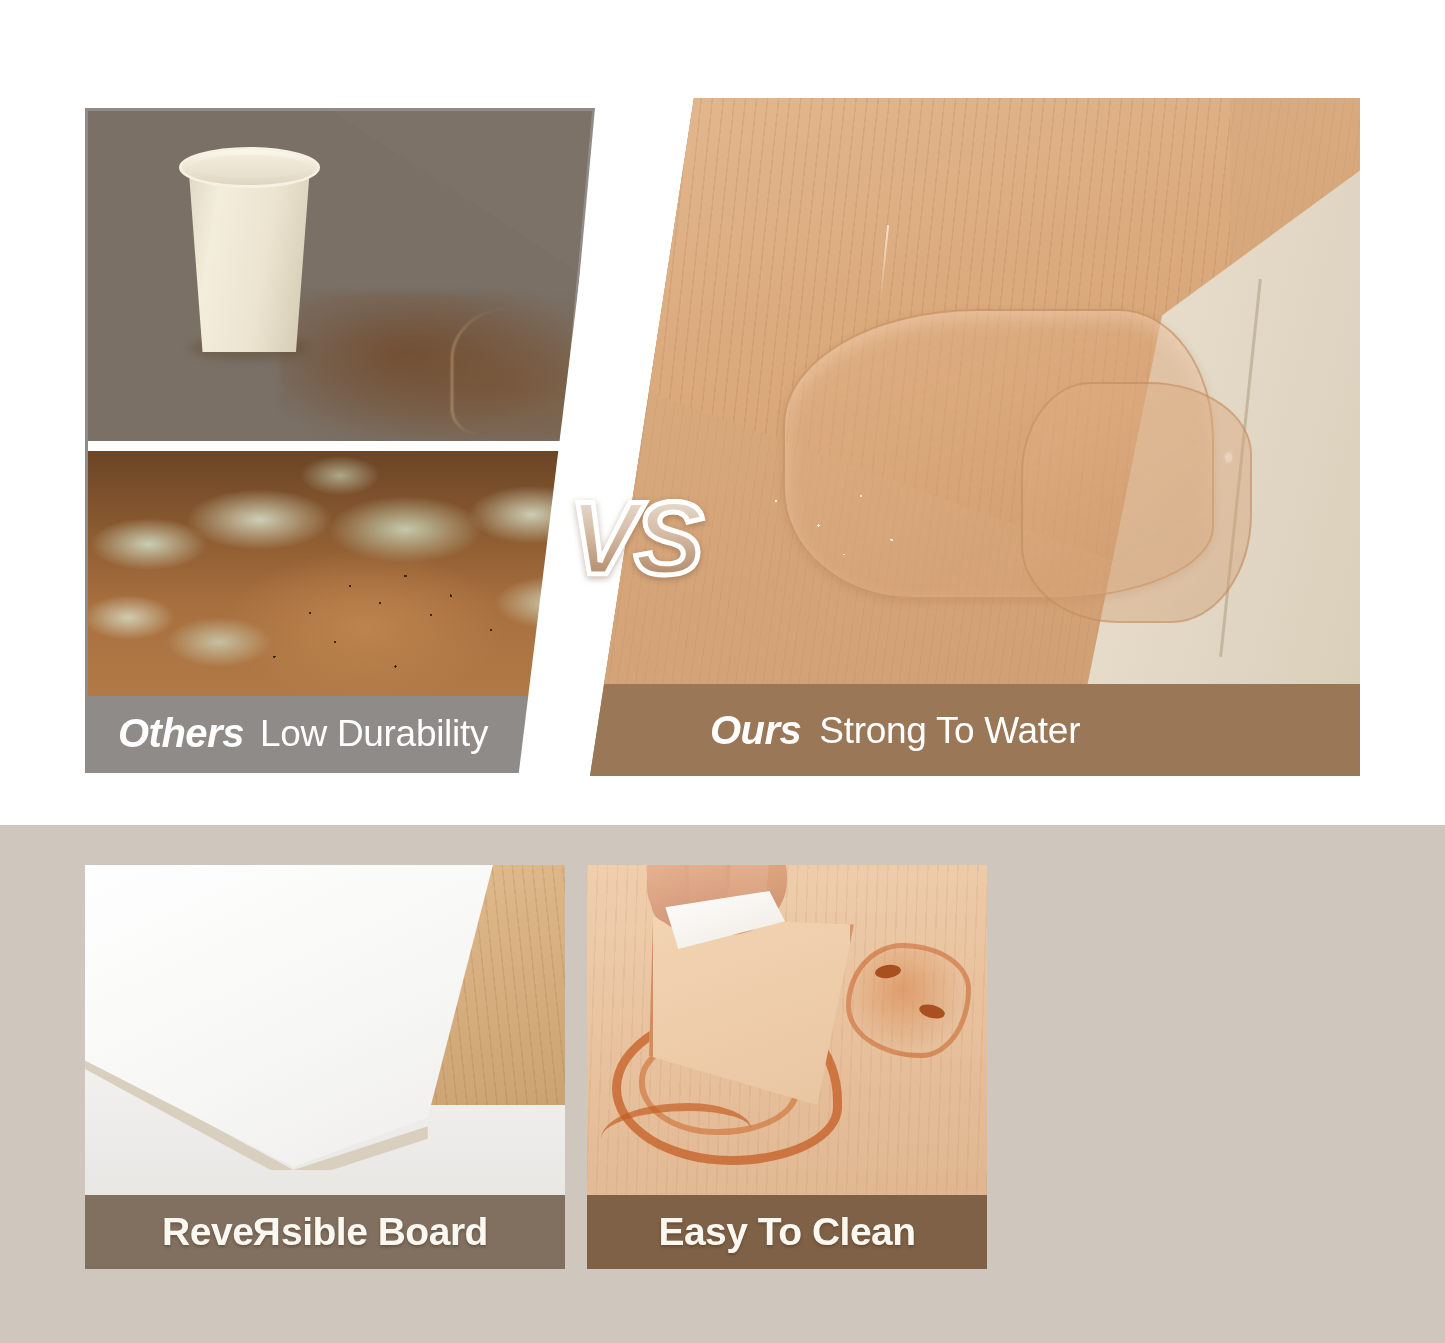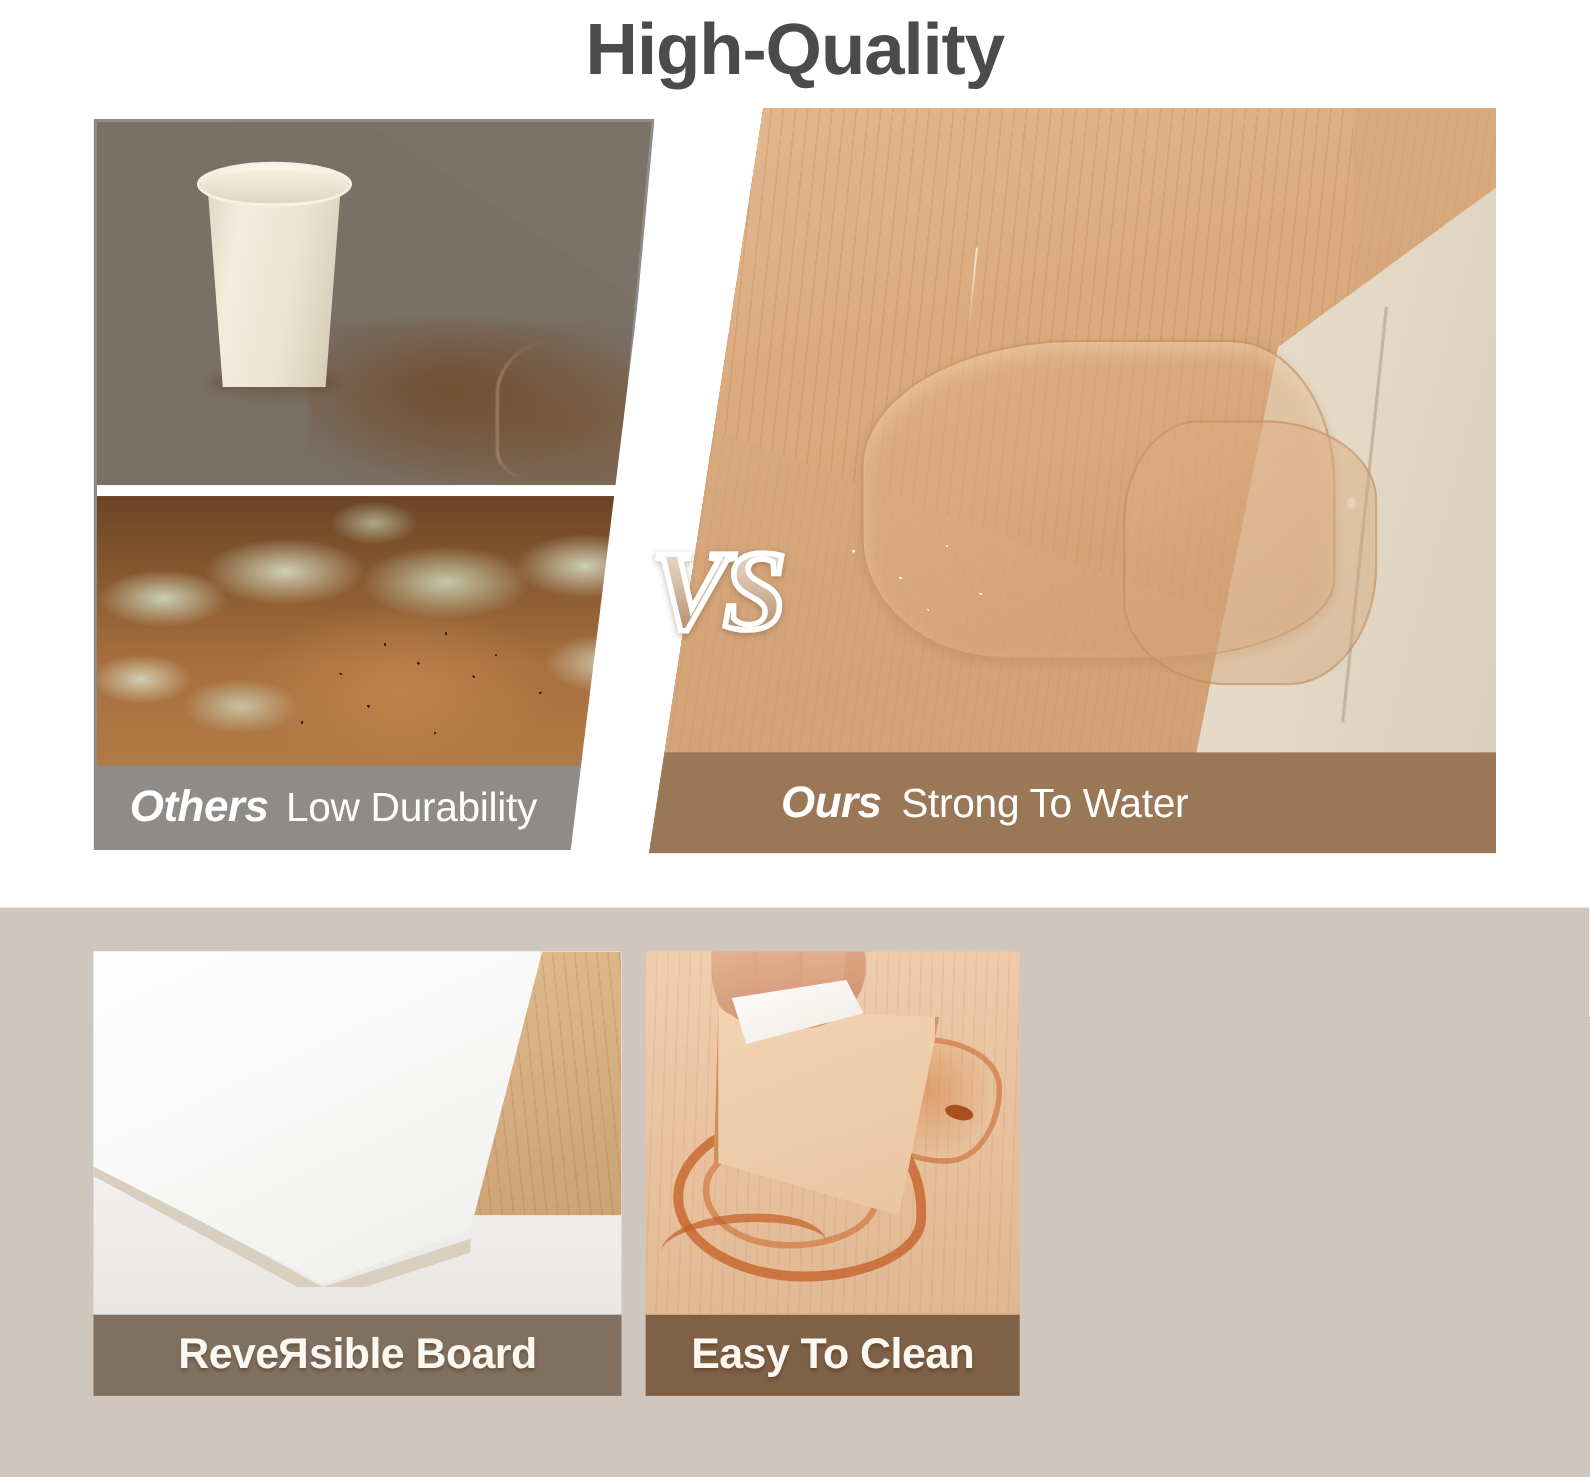--- a/index.html
+++ b/index.html
@@ -243,30 +243,29 @@
   
   .slash{
     position:absolute; left:555px; top:80px; width:52px; height:620px;
     background:#ffffff;
     transform:skewX(-7deg);
     z-index:5;
   }
 
   
   .vs{
-    position:absolute; left:592px; top:398px; z-index:9;
+    position:absolute; left:569px; top:398px; z-index:9;
     font-size:104px; font-weight:800; font-style:italic;
     letter-spacing:-4px; line-height:1;
     background:linear-gradient(180deg,#efe6dd 0%, #d6bfa9 42%, #a87d58 100%);
     -webkit-background-clip:text; background-clip:text;
     color:transparent;
     -webkit-text-stroke:5px #ffffff;
     paint-order:stroke fill;
     filter:drop-shadow(0 2px 3px rgba(90,60,35,.35));
-    font-family:Liberation Serif, serif;
   }
 
   
   .band{
     position:absolute; left:0; top:825px; width:1445px; height:518px;
     background:#cfc6bd;
   }
   .cards{
     position:absolute; left:85px; top:40px;
     display:flex; gap:22px;
@@ -361,21 +360,21 @@
     box-shadow:4px 6px 12px rgba(120,100,80,.18);
   }
   .c2 .paneledge{
     position:absolute; left:-10px; top:-8px; width:420px; height:313px;
     clip-path: polygon(0 62%, 52% 100%, 84% 86%, 84% 90%, 52% 104%, 0 66%);
     background:#d9cfbe;
   }
   .c2 .card-label{ background:#81705f; }
 
   
-  .c3{ width:340px; }
+  .c3{ width:400px; }
   .c3 .card-photo{
     height:330px;
     background:linear-gradient(170deg,#f0cfae 0%,#e9c3a0 45%,#dfb68f 100%);
   }
   .c3 .grain4{
     position:absolute; inset:0;
     background-image:repeating-linear-gradient(92deg,
       rgba(175,125,80,.11) 0 1.5px, rgba(255,255,255,0) 1.5px 10px);
   }
   .sauce{
@@ -432,21 +431,20 @@
   }
   .f1{ left:62px; top:-14px; transform:rotate(-8deg); }
   .f2{ left:102px; top:-20px; transform:rotate(-2deg); }
   .f3{ left:142px; top:-16px; transform:rotate(5deg); }
   .c3 .card-label{ background:#7f6147; }
 </style>
 </head>
 <body>
 
 <div class="title-bar">
-  <span class="title-txt title-dark">High-Quality</span>
 </div>
 
 <div class="hero">
 
   <div class="others-wedge">
     <div class="others-inner">
 
       <div class="photo-cup">
         <div class="cup-graytri"></div>
         <div class="spill"></div>

